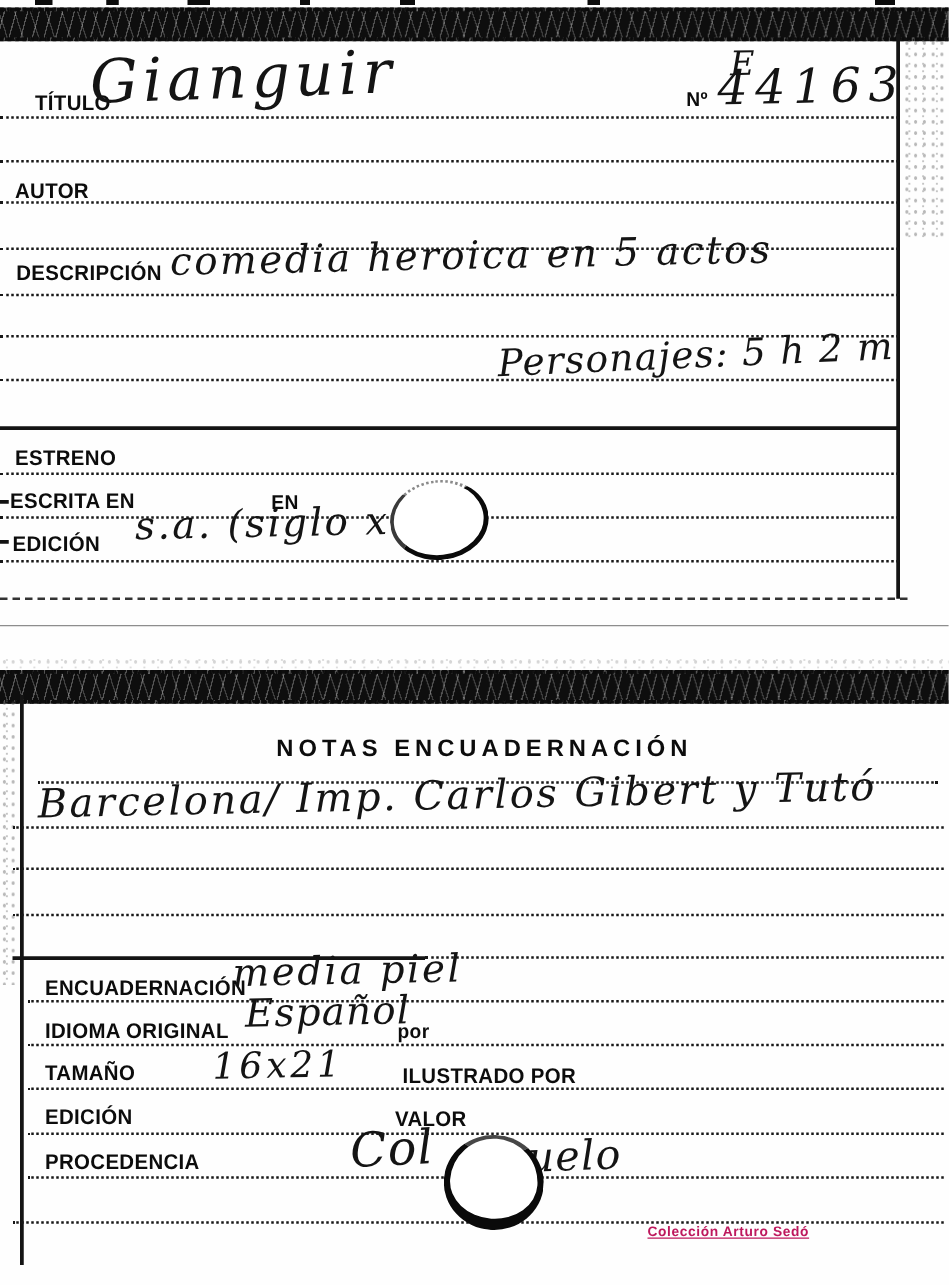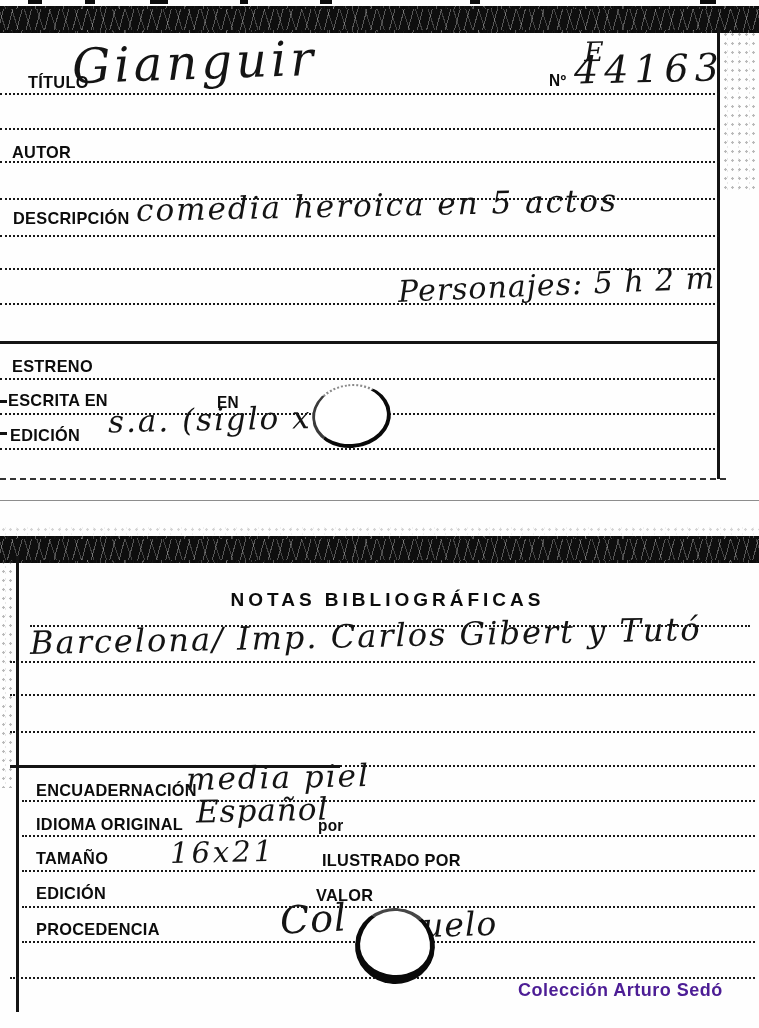--- a/index.html
+++ b/index.html
@@ -25,21 +25,21 @@
   .lbl.small{font-size:16px;}
   .hw{position:absolute;font-family:"DejaVu Serif",serif;font-style:italic;color:#141414;
       white-space:nowrap;z-index:3;transform:rotate(-1.2deg);letter-spacing:1px;line-height:1;}
   .hole{position:absolute;border-radius:50%;background:#fff;z-index:4;}
   .hole1{left:312px;top:384px;width:72px;height:58px;border:4px solid #0a0a0a;
          border-top:2px dotted #8a8a8a;border-left:3px solid #3a3a3a;transform:rotate(-6deg);}
   .hole2{left:355px;top:908px;width:70px;height:64px;border:5px solid #0a0a0a;
          border-bottom-width:9px;border-top:3px solid #474747;transform:rotate(4deg);}
   .header{position:absolute;left:20px;width:735px;text-align:center;font-weight:bold;font-size:19px;
           letter-spacing:4px;color:#0c0c0c;z-index:2;}
-  .footer{position:absolute;font-weight:bold;font-size:18px;letter-spacing:.5px;color:#4c1d95;z-index:2;}
+  .footer{position:absolute;font-weight:bold;font-size:11px;letter-spacing:.5px;color:#be185d;z-index:2;text-decoration:underline;}
   .tick{position:absolute;height:4px;background:#0c0c0c;top:0;}
   .mark{position:absolute;width:7px;height:3px;background:#111;z-index:2;}
   .divider{position:absolute;left:0;width:759px;height:0;border-bottom:1px solid #8d8d8d;}
 </style>
 </head>
 <body>
 
 <div class="page">
 
   <div>
@@ -89,21 +89,21 @@
   </div>
 
   <div class="divider" style="top:500px;"></div>
   <div class="noise" style="left:0;top:525px;width:759px;height:10px;opacity:.22;"></div>
 
   <div>
     <div class="band" style="top:536px;"></div>
     <div class="vline" style="left:16px;top:556px;height:456px;"></div>
     <div class="noise" style="left:0;top:558px;width:14px;height:230px;"></div>
 
-    <div class="header" style="top:589px;">NOTAS BIBLIOGRÁFICAS</div>
+    <div class="header" style="top:589px;">NOTAS ENCUADERNACIÓN</div>
 
     <div class="ln" style="top:625px;left:30px;width:720px;"></div>
     <div class="ln" style="top:661px;left:10px;width:745px;"></div>
     <div class="ln" style="top:694px;left:10px;width:745px;"></div>
     <div class="ln" style="top:731px;left:10px;width:745px;"></div>
     <div class="ln solid" style="top:765px;left:10px;width:330px;"></div>
     <div class="ln" style="top:765px;left:340px;width:415px;"></div>
     <div class="ln" style="top:800px;left:22px;width:733px;"></div>
     <div class="ln" style="top:835px;left:22px;width:733px;"></div>
     <div class="ln" style="top:870px;left:22px;width:733px;"></div>

